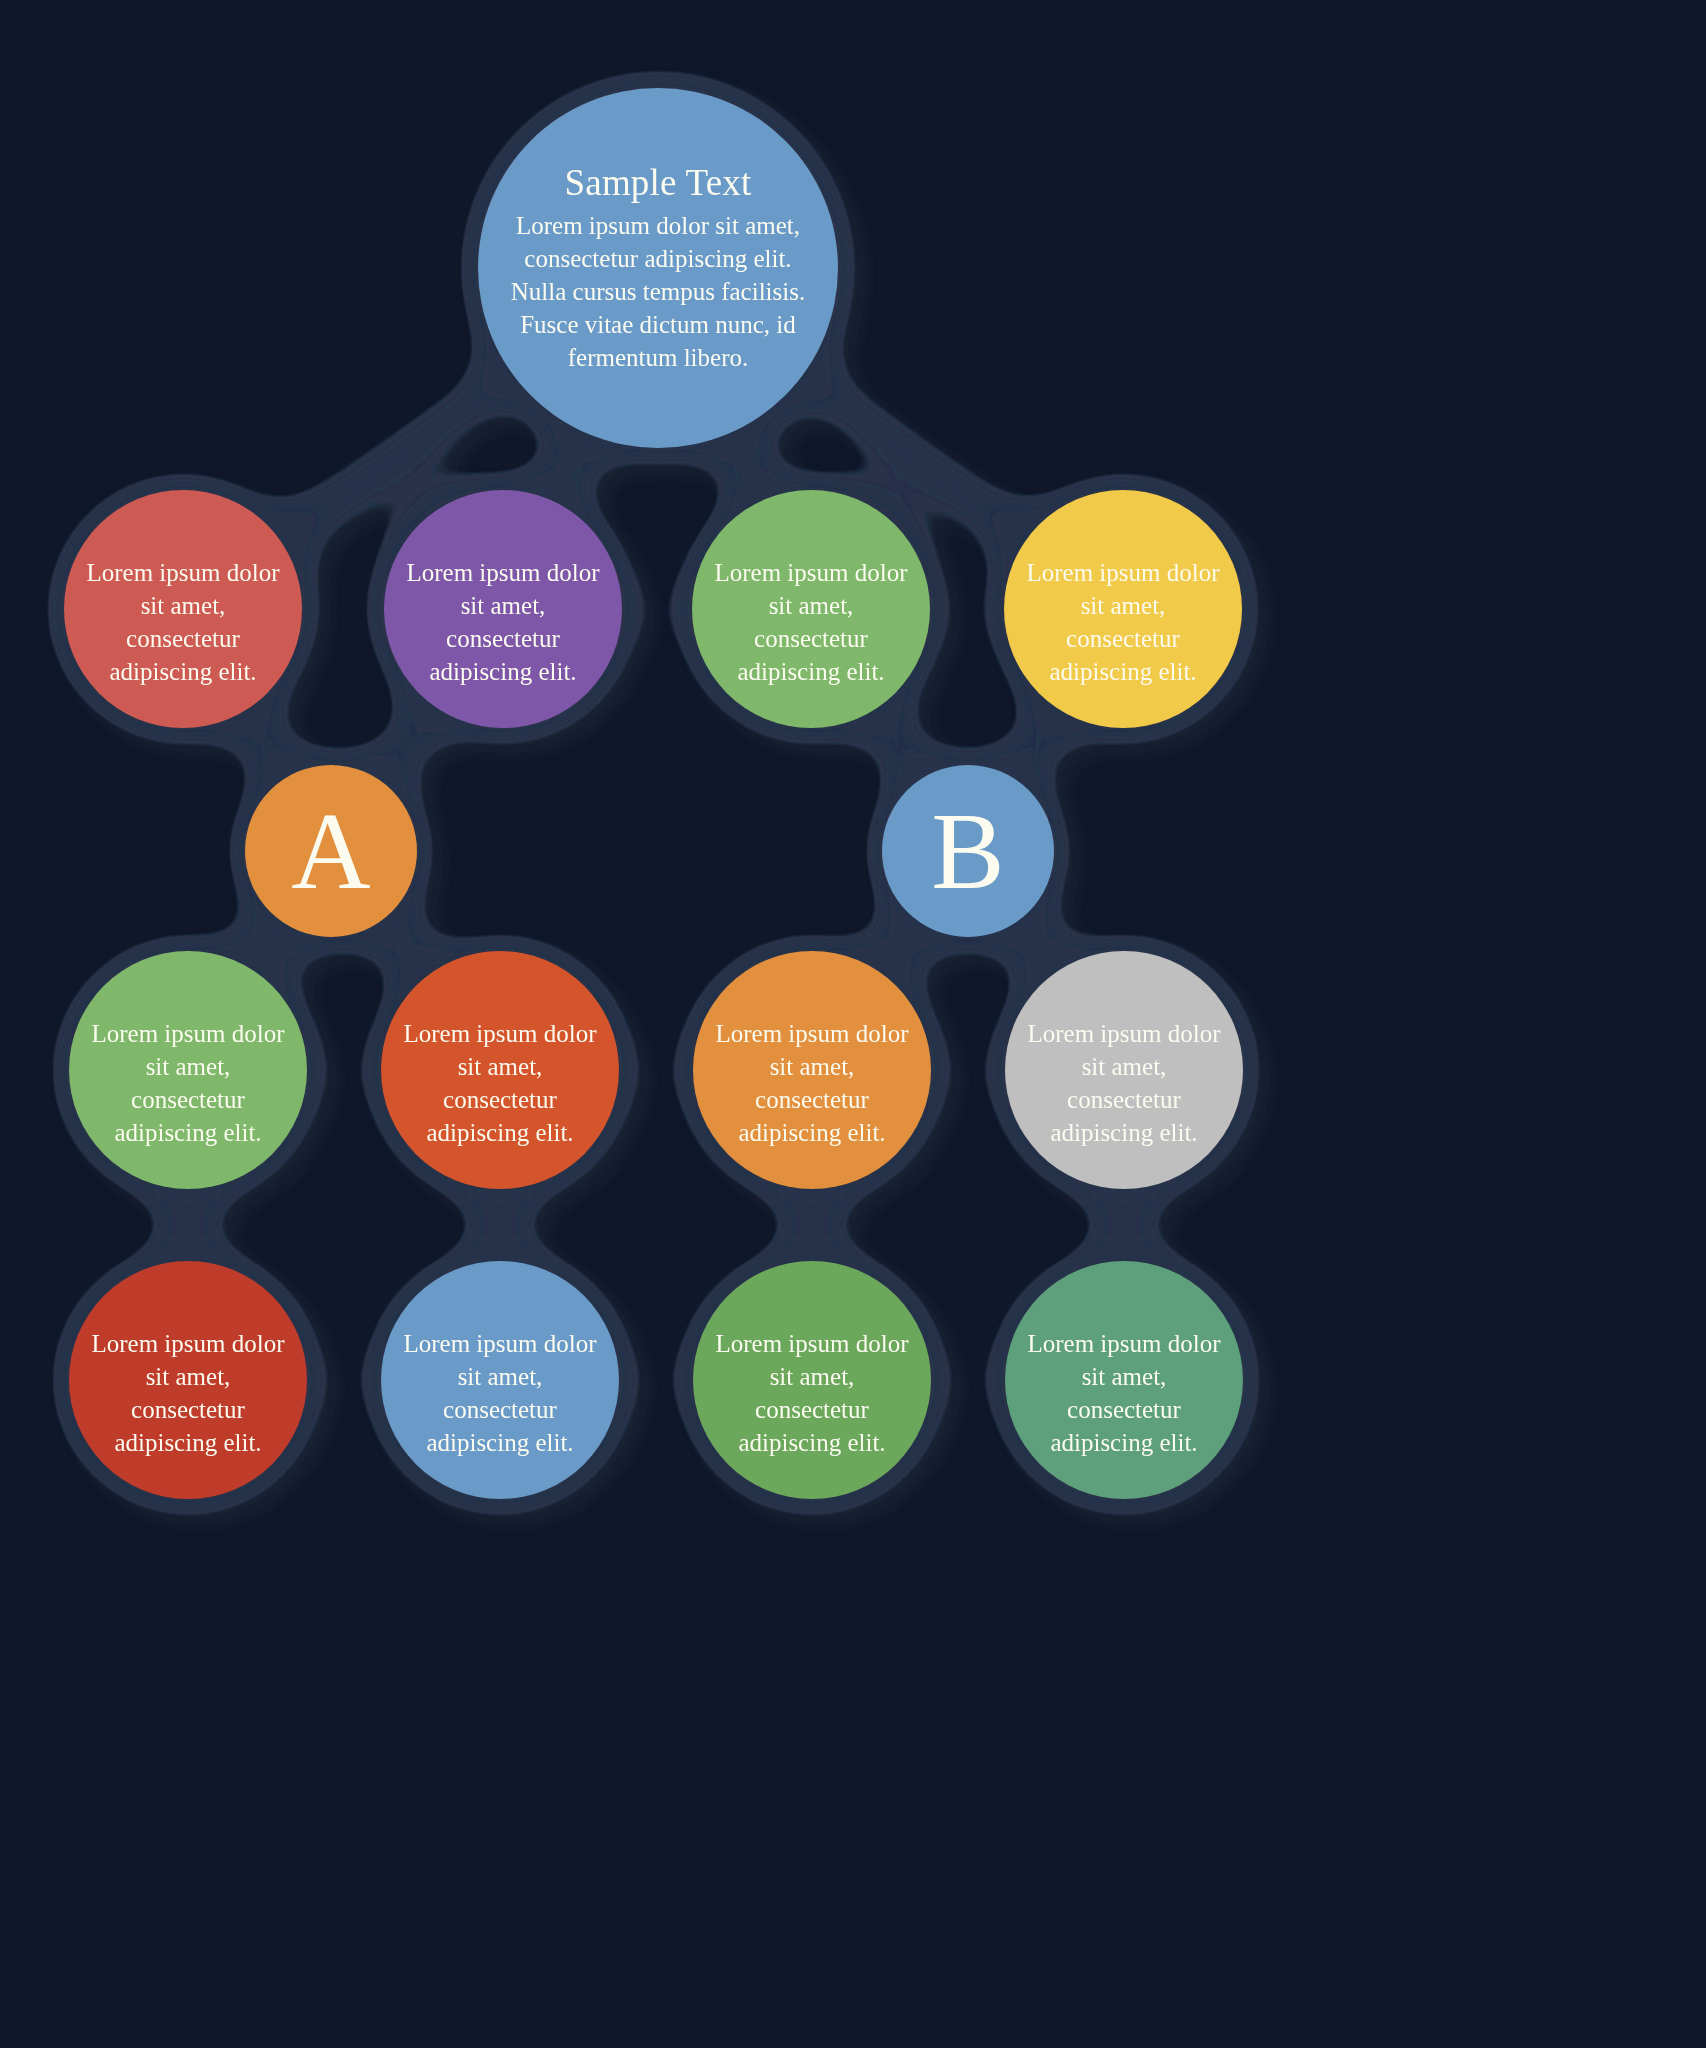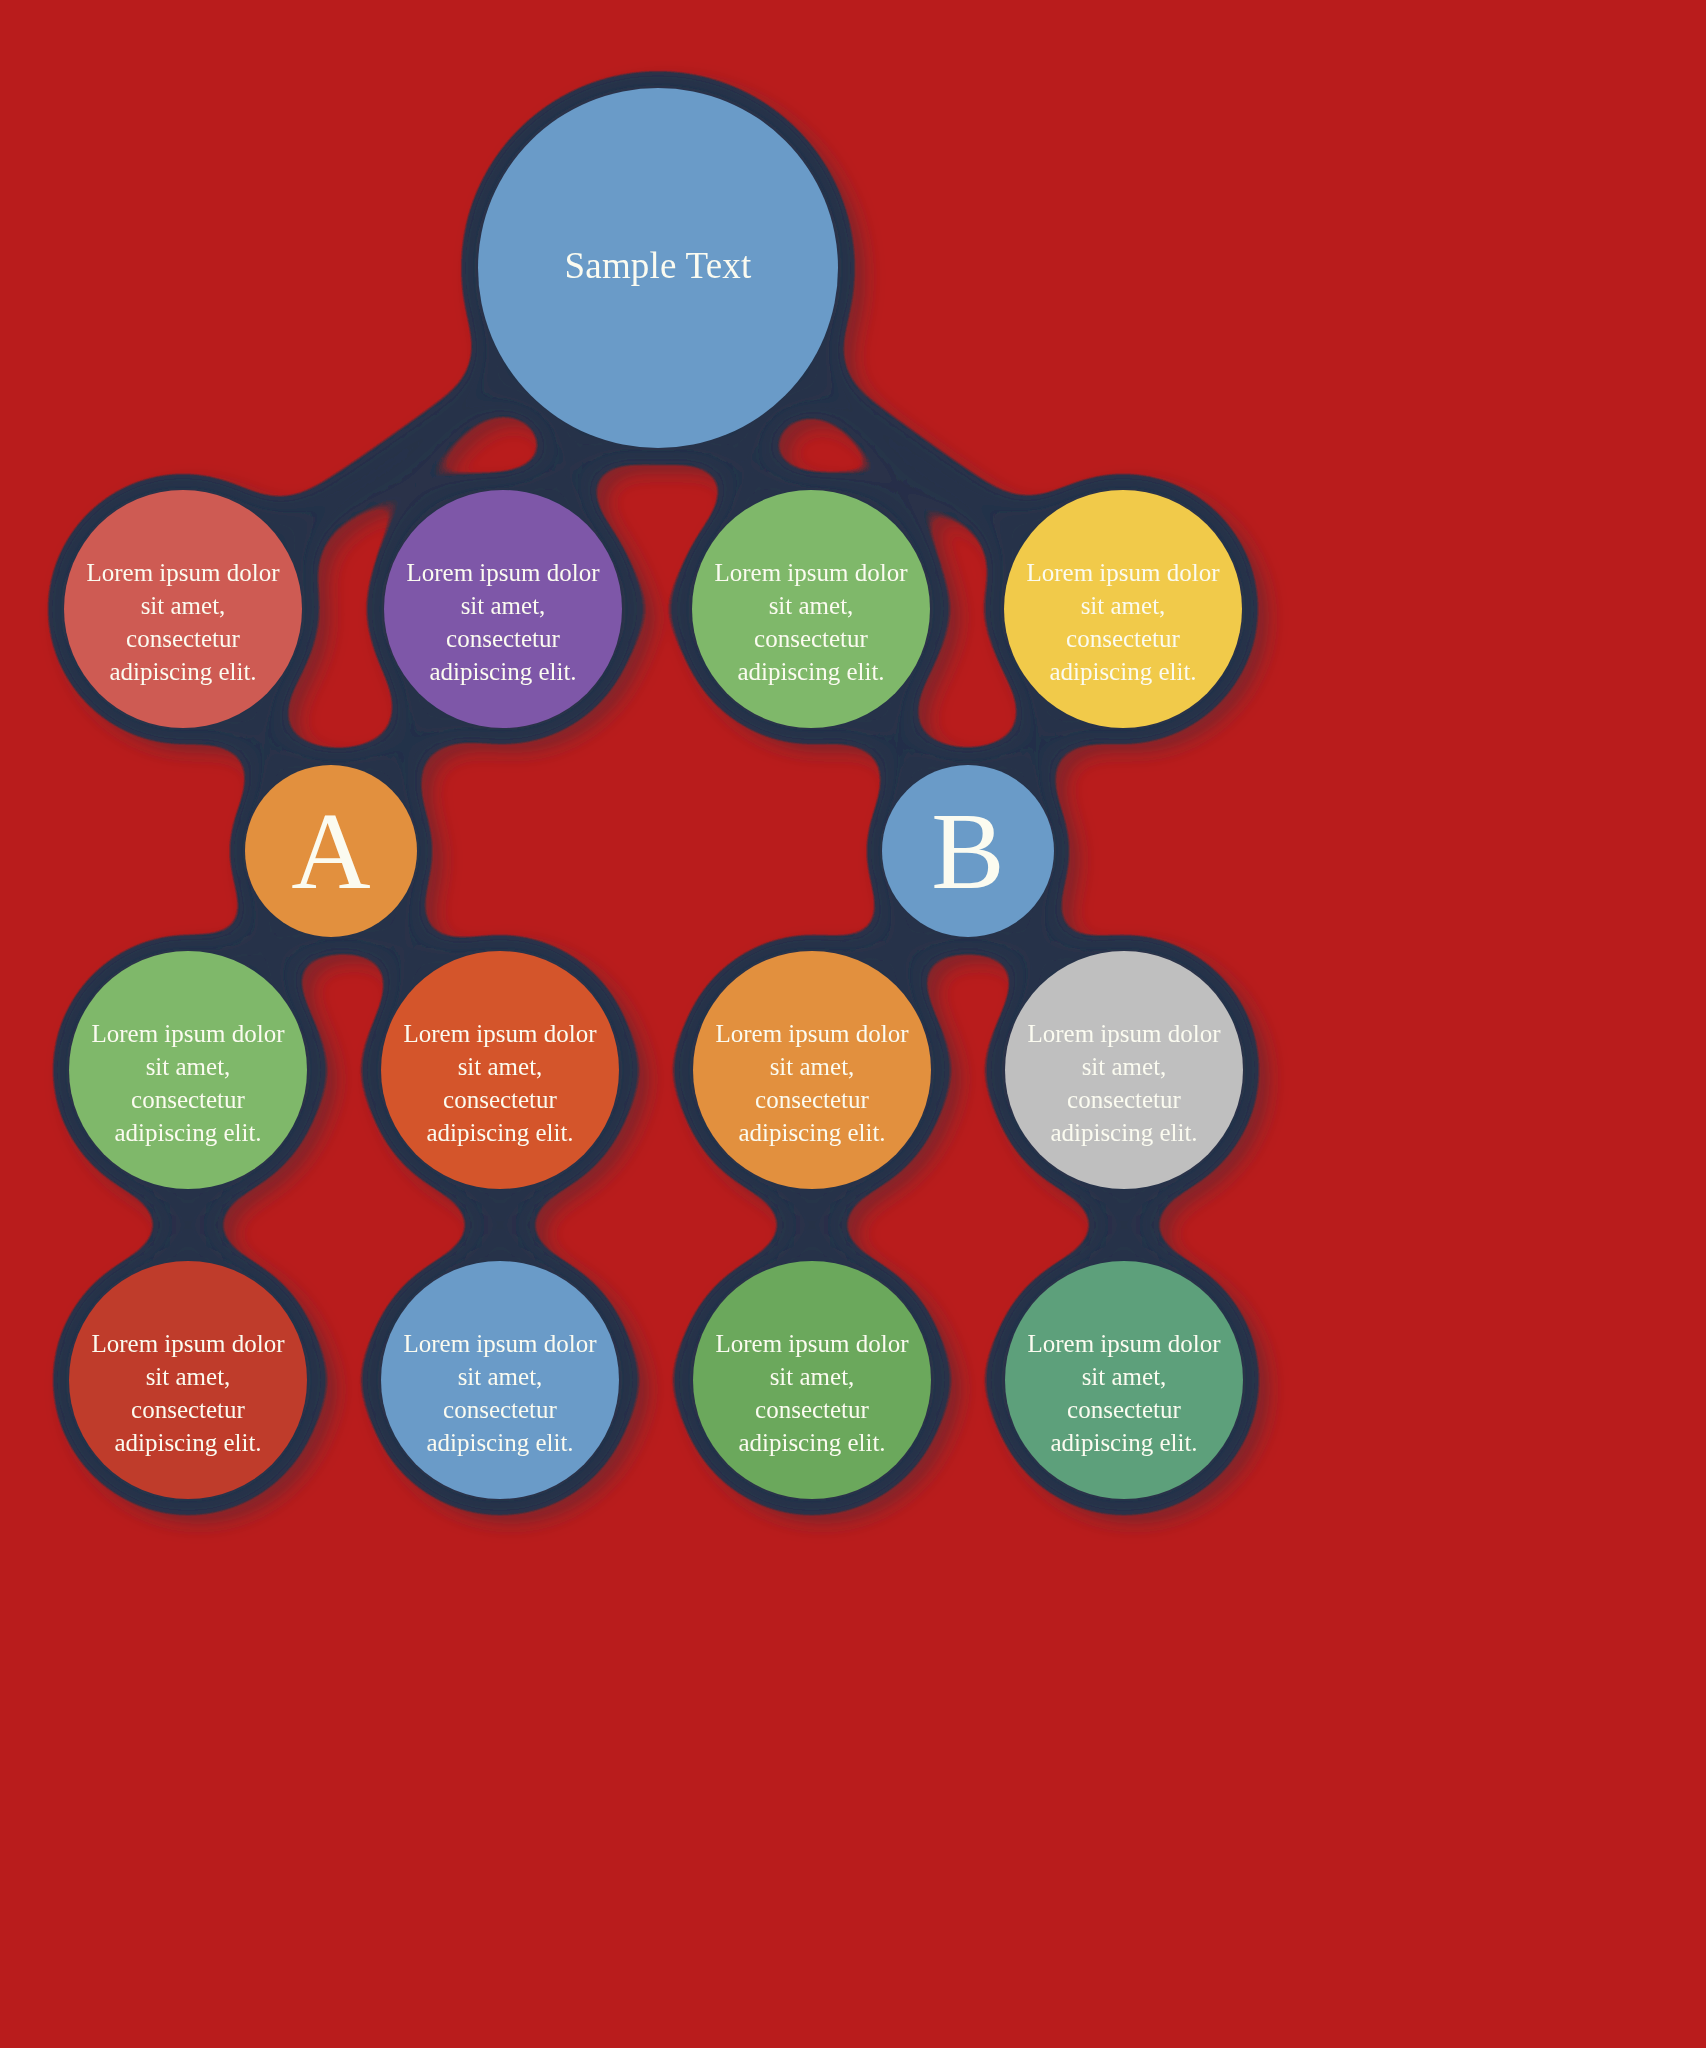--- a/index.html
+++ b/index.html
@@ -4,21 +4,21 @@
 <style>
   html, body {
     margin: 0;
     padding: 0;
     background: #FBFBF0;
   }
   #stage {
     position: relative;
     width: 1706px;
     height: 2048px;
-    background: #b91c1c;
+    background: #0f172a;
     overflow: hidden;
     font-family: "Liberation Serif", "DejaVu Serif", serif;
   }
   svg.layer {
     position: absolute;
     left: 0;
     top: 0;
     width: 1706px;
     height: 2048px;
   }
@@ -393,20 +393,21 @@
         <circle cx="188" cy="1380" r="119" fill="#BF3C2B"></circle>
         <circle cx="500" cy="1380" r="119" fill="#6A9BC8"></circle>
         <circle cx="812" cy="1380" r="119" fill="#6BA85C"></circle>
         <circle cx="1124" cy="1380" r="119" fill="#5DA07B"></circle>
       </g>
   </svg>
   <div id="labels">
       <div class="node-label" style="left: 501.4px; top: 111.4px; width: 313.2px; height: 313.2px;">
         <div class="inner ">
           <span class="root-title">Sample Text</span>
+          <span class="root-body">Lorem ipsum dolor sit amet, consectetur adipiscing elit. Nulla cursus tempus facilisis. Fusce vitae dictum nunc, id fermentum libero.</span>
         </div>
       </div>
       <div class="node-label" style="left: 256.18px; top: 776.18px; width: 149.64px; height: 149.64px;">
         <div class="inner hub-letter">A</div>
       </div>
       <div class="node-label" style="left: 893.18px; top: 776.18px; width: 149.64px; height: 149.64px;">
         <div class="inner hub-letter">B</div>
       </div>
       <div class="node-label" style="left: 79.47px; top: 505.47px; width: 207.06px; height: 207.06px;">
         <div class="inner leaf-text">Lorem ipsum dolor sit amet, consectetur adipiscing elit.</div>

